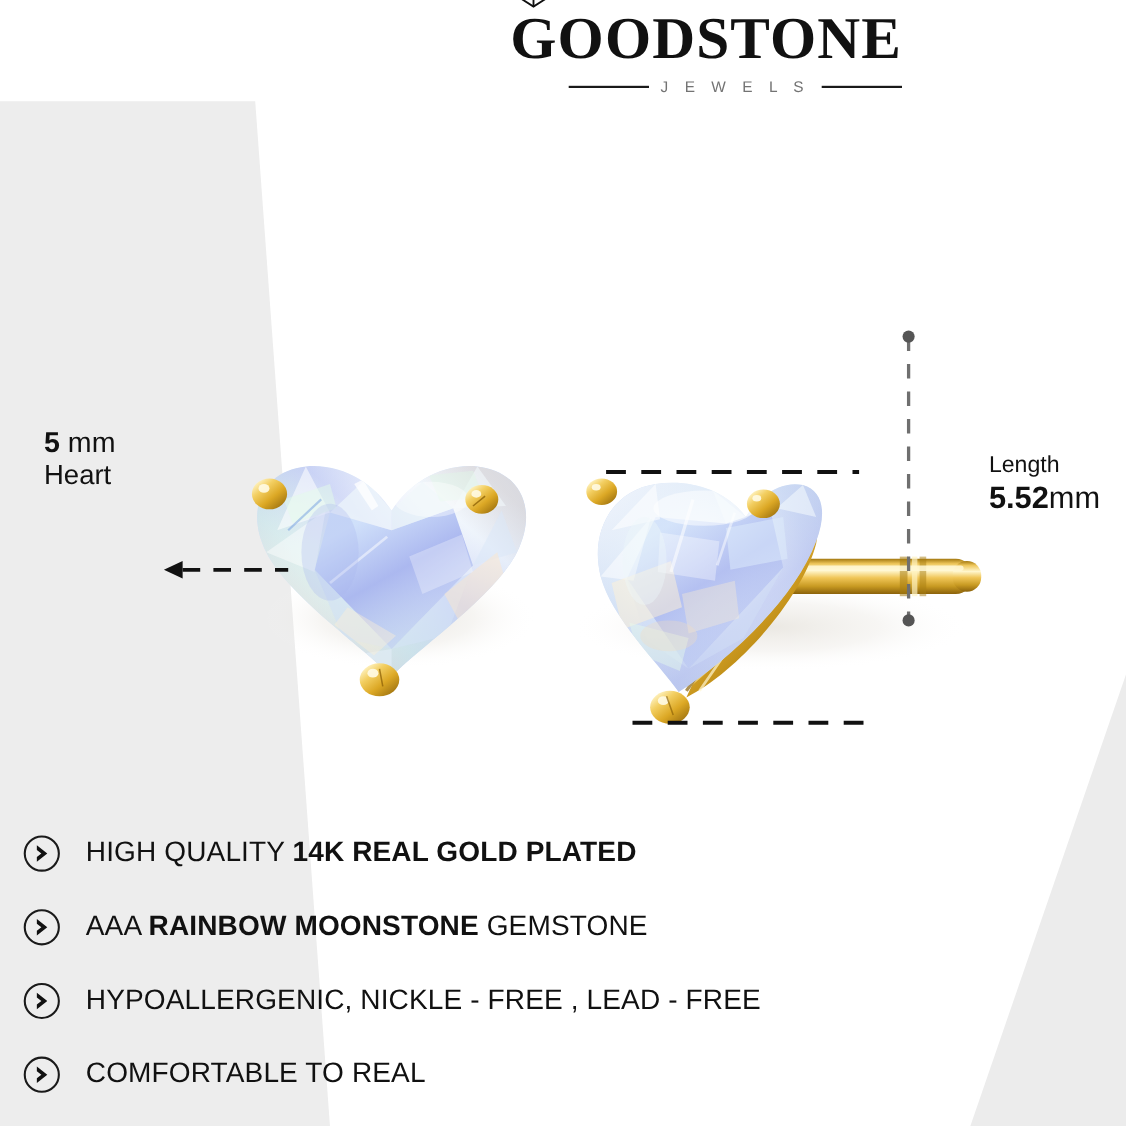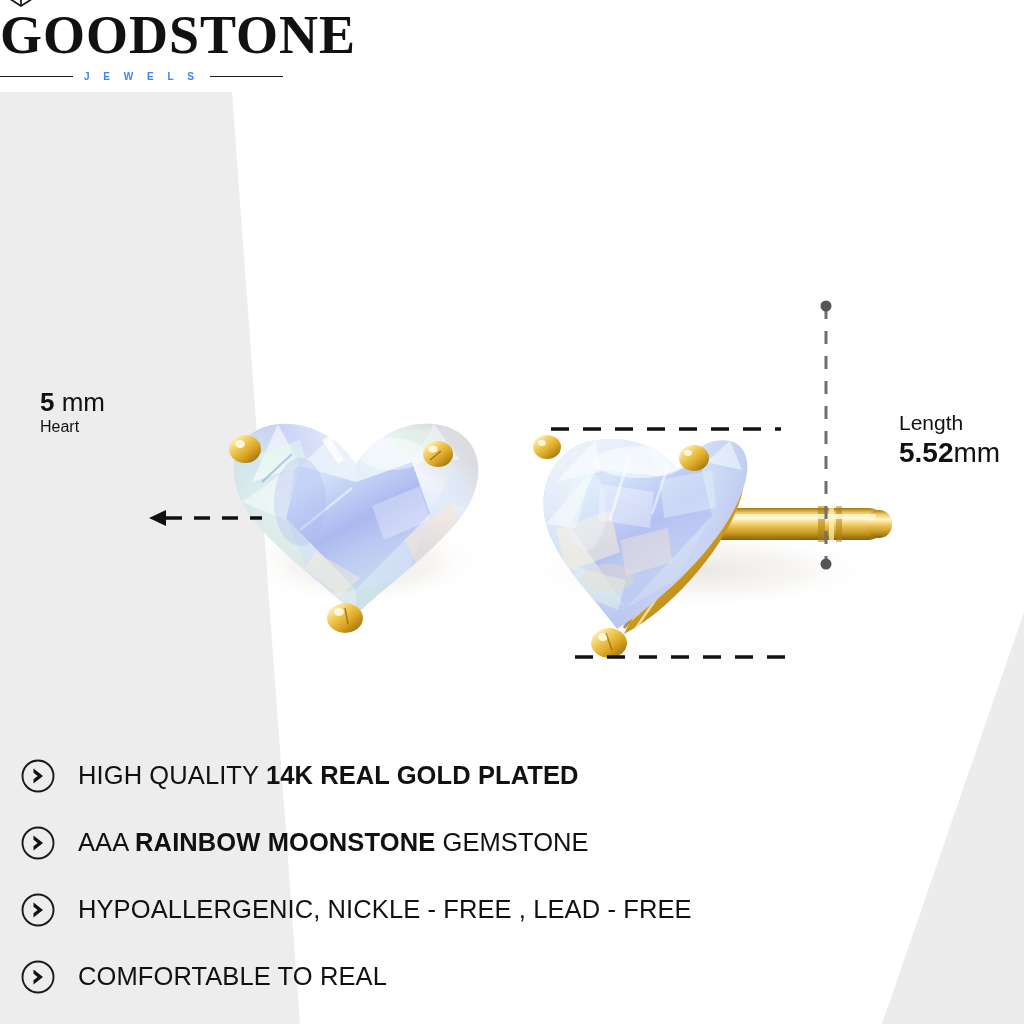--- a/index.html
+++ b/index.html
@@ -9,47 +9,47 @@
     font-family:"Liberation Sans", sans-serif;
     position:relative;
   }
 
   
   #bg { position:absolute; inset:0; z-index:0; }
 
   
   .logo-wrap{
     position:absolute; left:0; top:8px; width:820px;
-    display:flex; flex-direction:column; align-items:flex-start;
+    display:flex; flex-direction:column; align-items:flex-end;
     z-index:6;
   }
   .logo-mark{ position:relative; }
   .logo-word{
     font-family:"Liberation Serif", serif;
     font-size:54px; font-weight:700; letter-spacing:1px;
     color:#111; line-height:1; white-space:nowrap;
   }
   .logo-crown{
     position:absolute; left:7px; top:-13px; width:28px; height:16px;
   }
   .logo-sub{
     display:flex; align-items:center; gap:11px; margin-top:9px;
   }
   .logo-sub .rule{ width:73px; height:1.6px; background:#1a1a1a; }
   .logo-sub .txt{
-    font-size:10px; letter-spacing:5.5px; color:#3b82f6; font-weight:700;
+    font-size:14px; letter-spacing:5.5px; color:#737373; font-weight:400;
   }
 
   
   #stage{ position:absolute; left:0; top:110px; width:1024px; height:560px; z-index:4; }
 
   
   .ann{ position:absolute; z-index:7; color:#111; }
   .ann .l1{ font-size:26px; line-height:1.05; white-space:nowrap; }
-  .ann .l2{ font-size:16px; line-height:1.35; white-space:nowrap; }
+  .ann .l2{ font-size:25px; line-height:1.35; white-space:nowrap; }
   .b{ font-weight:700; }
   .r{ font-weight:400; }
 
   #ann-left{ left:40px; top:389px; }
   #ann-right{ left:899px; top:376px; }
   #ann-right .l1{ font-size:21px;margin-top:36px; }
   #ann-right .l2{ font-size:28px; }
 
   
   #features{

